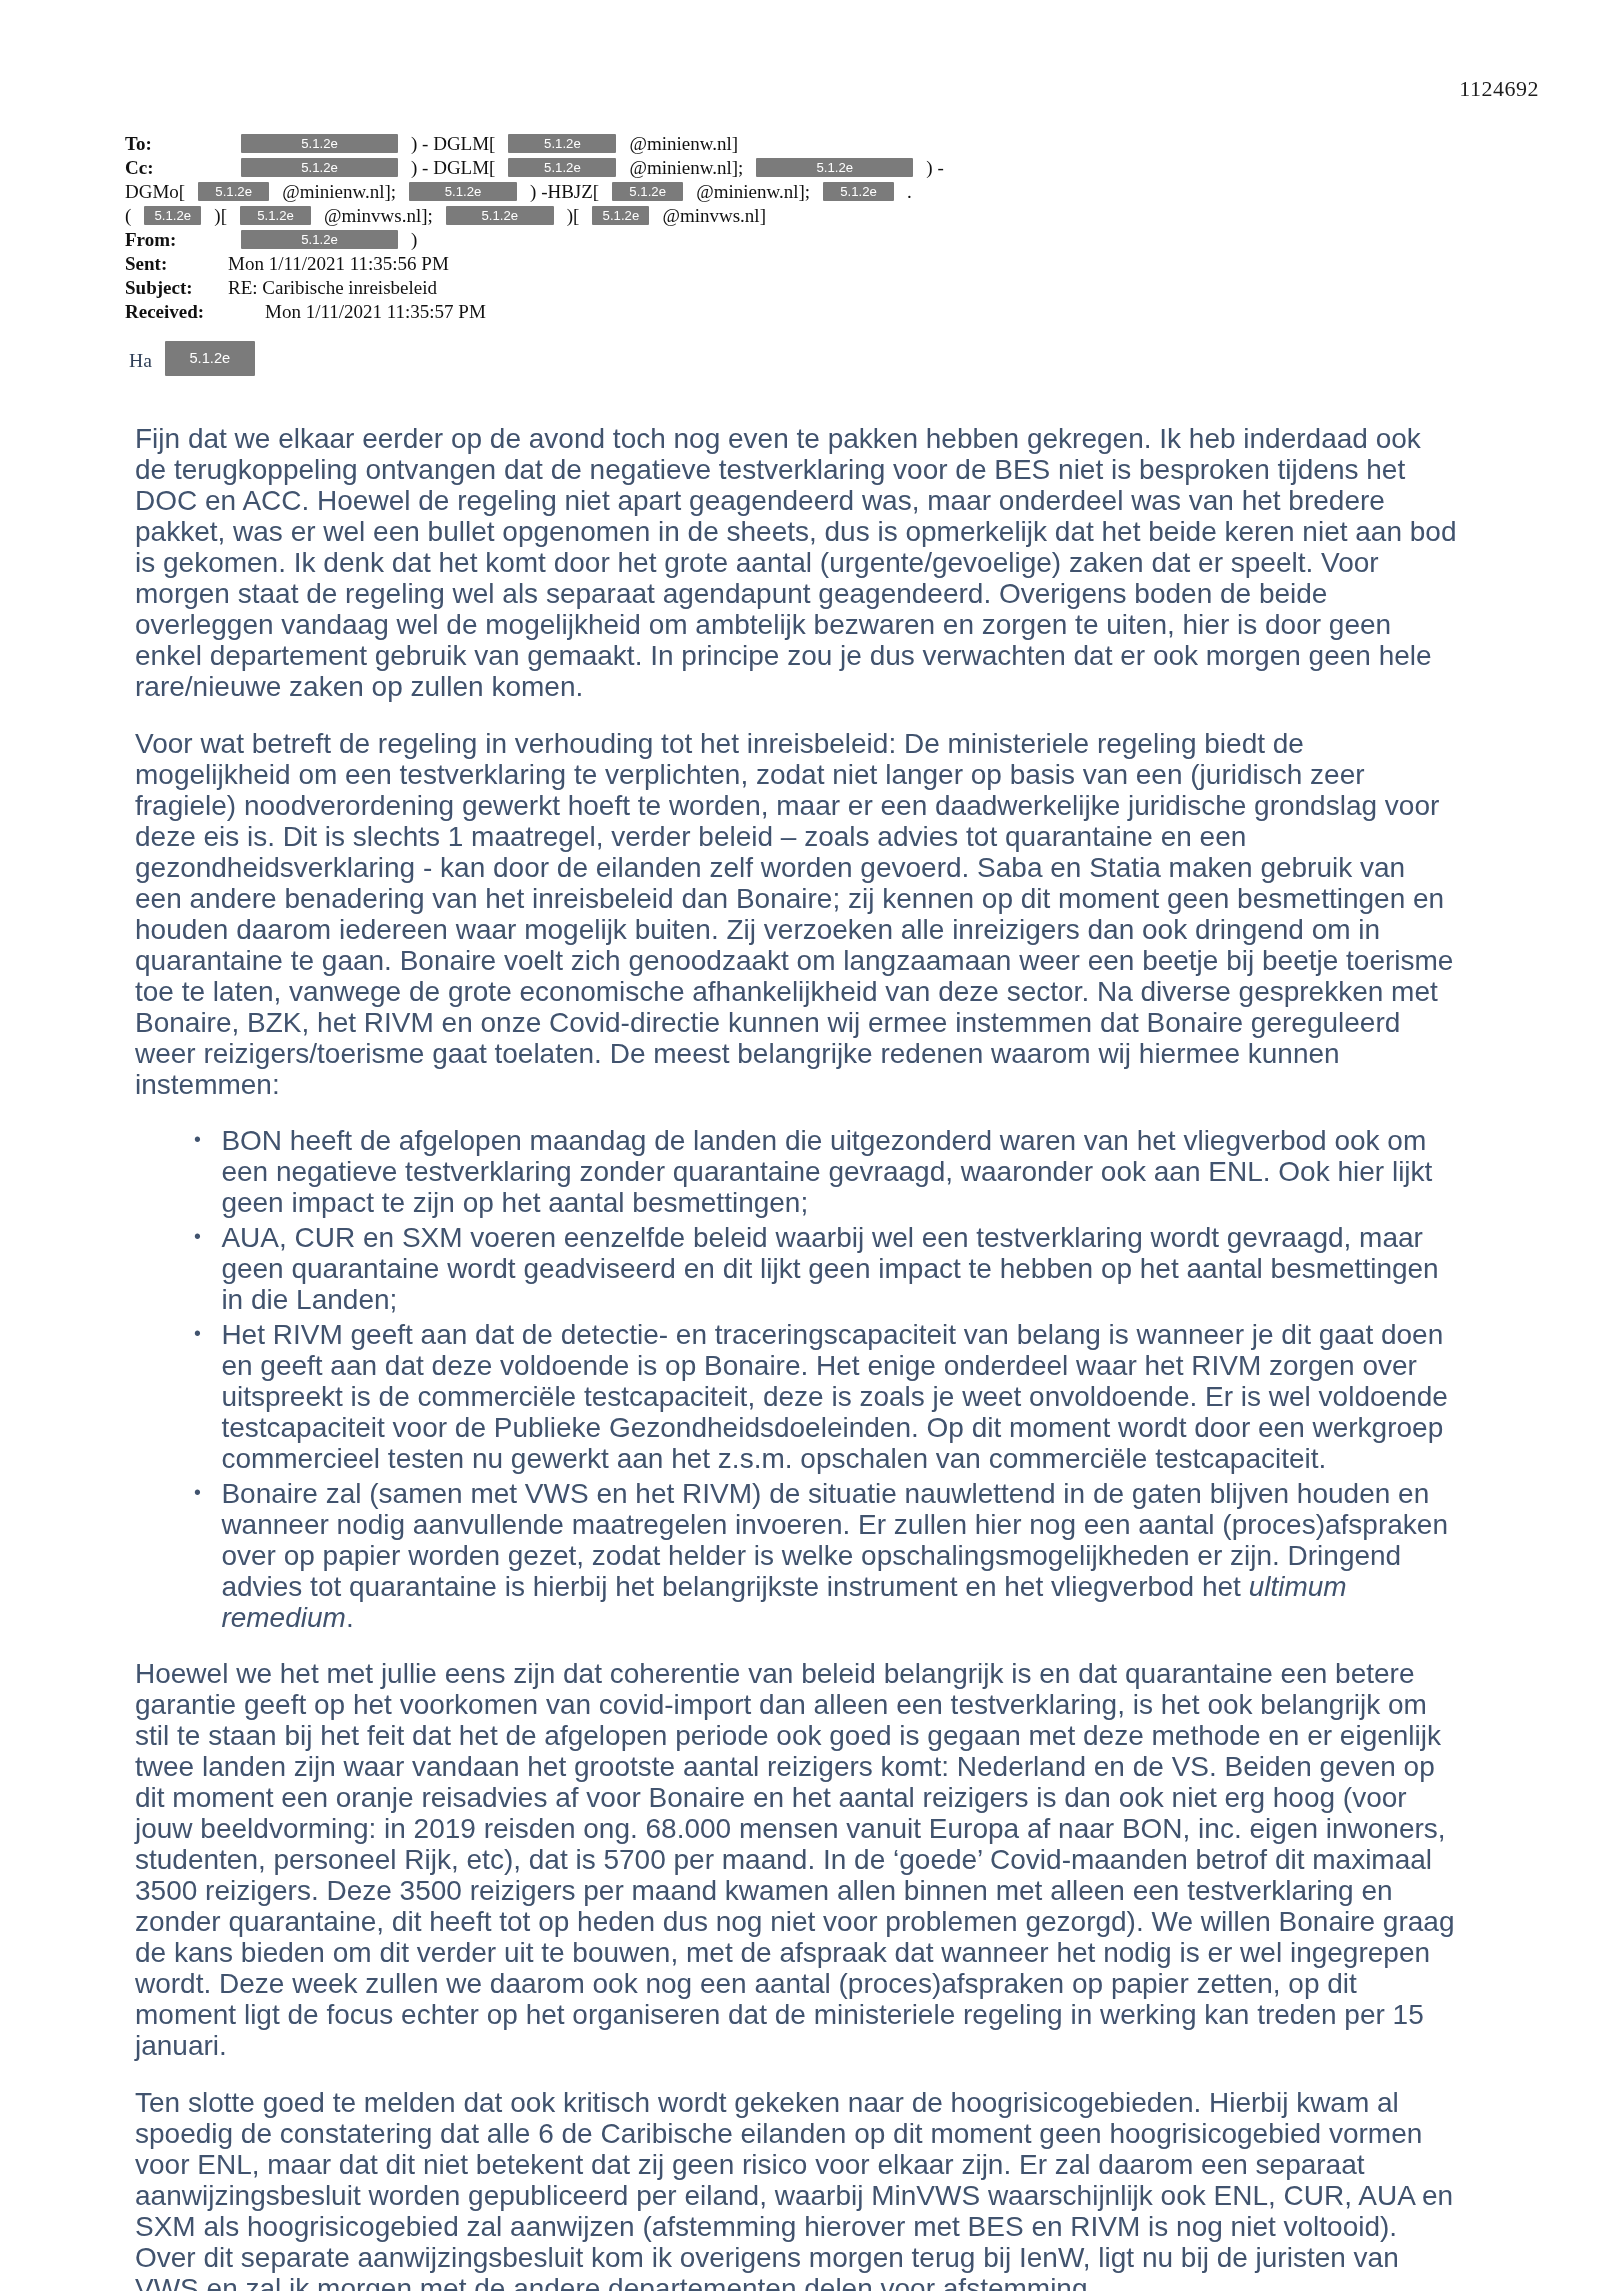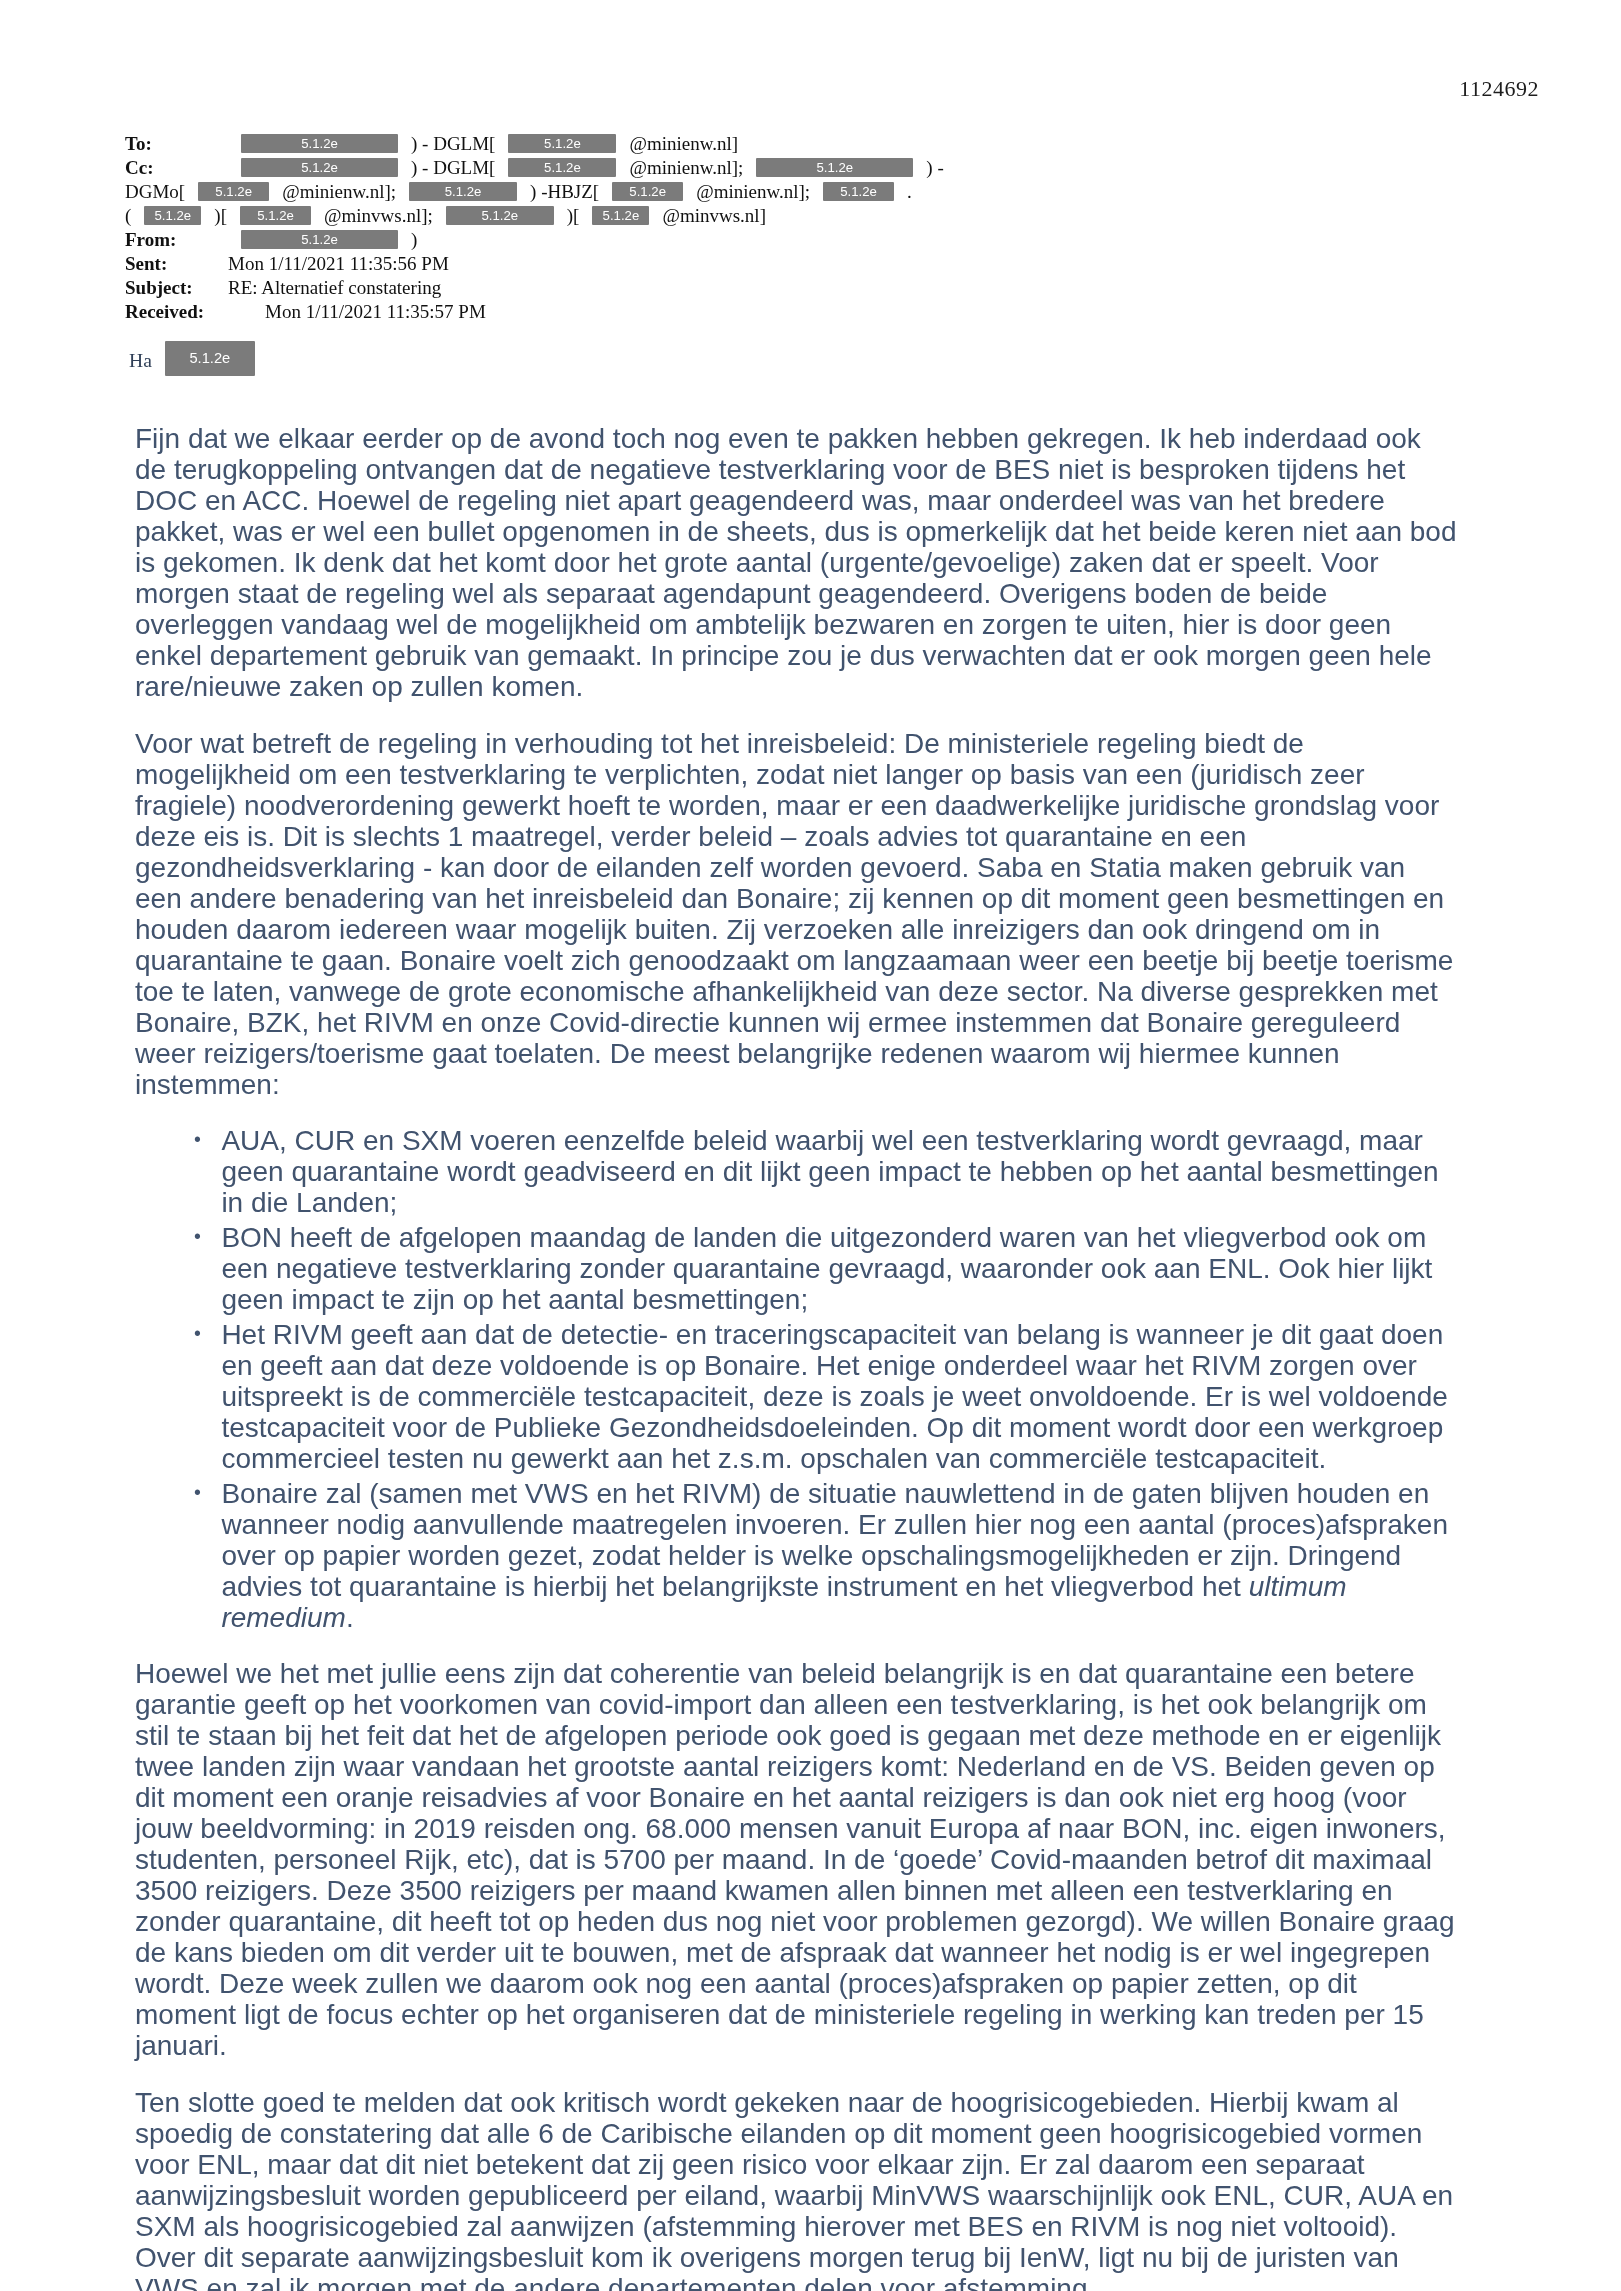--- a/index.html
+++ b/index.html
@@ -161,46 +161,46 @@
 
     <div class="hdr-row hdr-line5">
       <span class="hdr-label">From:</span><span class="redact w-long">5.1.2e</span><span class="hdr-value">)</span>
     </div>
 
     <div class="hdr-row hdr-line6">
       <span class="hdr-label">Sent:</span><span class="hdr-value">Mon 1/11/2021 11:35:56 PM</span>
     </div>
 
     <div class="hdr-row hdr-line7">
-      <span class="hdr-label">Subject:</span><span class="hdr-value">RE: Alternatief constatering</span>
+      <span class="hdr-label">Subject:</span><span class="hdr-value">RE: Caribische inreisbeleid</span>
     </div>
 
     <div class="hdr-row hdr-line8">
       <span class="hdr-label">Received:</span><span class="hdr-value" style="padding-left:37px">Mon 1/11/2021 11:35:57 PM</span>
     </div>
   </div>
 
   <div class="greeting">
     <span>Ha</span><span class="redact">5.1.2e</span>
   </div>
 
   <div class="body">
 
     <p>Fijn dat we elkaar eerder op de avond toch nog even te pakken hebben gekregen. Ik heb inderdaad ook de terugkoppeling ontvangen dat de negatieve testverklaring voor de BES niet is besproken tijdens het DOC en ACC. Hoewel de regeling niet apart geagendeerd was, maar onderdeel was van het bredere pakket, was er wel een bullet opgenomen in de sheets, dus is opmerkelijk dat het beide keren niet aan bod is gekomen. Ik denk dat het komt door het grote aantal (urgente/gevoelige) zaken dat er speelt. Voor morgen staat de regeling wel als separaat agendapunt geagendeerd. Overigens boden de beide overleggen vandaag wel de mogelijkheid om ambtelijk bezwaren en zorgen te uiten, hier is door geen enkel departement gebruik van gemaakt. In principe zou je dus verwachten dat er ook morgen geen hele rare/nieuwe zaken op zullen komen.</p>
 
     <p>Voor wat betreft de regeling in verhouding tot het inreisbeleid: De ministeriele regeling biedt de mogelijkheid om een testverklaring te verplichten, zodat niet langer op basis van een (juridisch zeer fragiele) noodverordening gewerkt hoeft te worden, maar er een daadwerkelijke juridische grondslag voor deze eis is. Dit is slechts 1 maatregel, verder beleid – zoals advies tot quarantaine en een gezondheidsverklaring - kan door de eilanden zelf worden gevoerd. Saba en Statia maken gebruik van een andere benadering van het inreisbeleid dan Bonaire; zij kennen op dit moment geen besmettingen en houden daarom iedereen waar mogelijk buiten. Zij verzoeken alle inreizigers dan ook dringend om in quarantaine te gaan. Bonaire voelt zich genoodzaakt om langzaamaan weer een beetje bij beetje toerisme toe te laten, vanwege de grote economische afhankelijkheid van deze sector. Na diverse gesprekken met Bonaire, BZK, het RIVM en onze Covid-directie kunnen wij ermee instemmen dat Bonaire gereguleerd weer reizigers/toerisme gaat toelaten. De meest belangrijke redenen waarom wij hiermee kunnen instemmen:</p>
 
     <ul>
       <li>
+          <span class="li-text">BON heeft de afgelopen maandag de landen die uitgezonderd waren van het vliegverbod ook om een negatieve testverklaring zonder quarantaine gevraagd, waaronder ook aan ENL. Ook hier lijkt geen impact te zijn op het aantal besmettingen;</span>
+        </li>
+      <li>
           <span class="li-text">AUA, CUR en SXM voeren eenzelfde beleid waarbij wel een testverklaring wordt gevraagd, maar geen quarantaine wordt geadviseerd en dit lijkt geen impact te hebben op het aantal besmettingen in die Landen;</span>
         </li>
       <li>
-          <span class="li-text">BON heeft de afgelopen maandag de landen die uitgezonderd waren van het vliegverbod ook om een negatieve testverklaring zonder quarantaine gevraagd, waaronder ook aan ENL. Ook hier lijkt geen impact te zijn op het aantal besmettingen;</span>
-        </li>
-      <li>
           <span class="li-text">Het RIVM geeft aan dat de detectie- en traceringscapaciteit van belang is wanneer je dit gaat doen en geeft aan dat deze voldoende is op Bonaire. Het enige onderdeel waar het RIVM zorgen over uitspreekt is de commerciële testcapaciteit, deze is zoals je weet onvoldoende. Er is wel voldoende testcapaciteit voor de Publieke Gezondheidsdoeleinden. Op dit moment wordt door een werkgroep commercieel testen nu gewerkt aan het z.s.m. opschalen van commerciële testcapaciteit.</span>
         </li>
       <li>
           <span class="li-text"><span>Bonaire zal (samen met VWS en het RIVM) de situatie nauwlettend in de gaten blijven houden en wanneer nodig aanvullende maatregelen invoeren. Er zullen hier nog een aantal (proces)afspraken over op papier worden gezet, zodat helder is welke opschalingsmogelijkheden er zijn. Dringend advies tot quarantaine is hierbij het belangrijkste instrument en het vliegverbod het </span><em>ultimum remedium</em><span>.</span></span>
         </li>
     </ul>
 
     <p>Hoewel we het met jullie eens zijn dat coherentie van beleid belangrijk is en dat quarantaine een betere garantie geeft op het voorkomen van covid-import dan alleen een testverklaring, is het ook belangrijk om stil te staan bij het feit dat het de afgelopen periode ook goed is gegaan met deze methode en er eigenlijk twee landen zijn waar vandaan het grootste aantal reizigers komt: Nederland en de VS. Beiden geven op dit moment een oranje reisadvies af voor Bonaire en het aantal reizigers is dan ook niet erg hoog (voor jouw beeldvorming: in 2019 reisden ong. 68.000 mensen vanuit Europa af naar BON, inc. eigen inwoners, studenten, personeel Rijk, etc), dat is 5700 per maand. In de ‘goede’ Covid-maanden betrof dit maximaal 3500 reizigers. Deze 3500 reizigers per maand kwamen allen binnen met alleen een testverklaring en zonder quarantaine, dit heeft tot op heden dus nog niet voor problemen gezorgd). We willen Bonaire graag de kans bieden om dit verder uit te bouwen, met de afspraak dat wanneer het nodig is er wel ingegrepen wordt. Deze week zullen we daarom ook nog een aantal (proces)afspraken op papier zetten, op dit moment ligt de focus echter op het organiseren dat de ministeriele regeling in werking kan treden per 15 januari.</p>
 
     <p>Ten slotte goed te melden dat ook kritisch wordt gekeken naar de hoogrisicogebieden. Hierbij kwam al spoedig de constatering dat alle 6 de Caribische eilanden op dit moment geen hoogrisicogebied vormen voor ENL, maar dat dit niet betekent dat zij geen risico voor elkaar zijn. Er zal daarom een separaat aanwijzingsbesluit worden gepubliceerd per eiland, waarbij MinVWS waarschijnlijk ook ENL, CUR, AUA en SXM als hoogrisicogebied zal aanwijzen (afstemming hierover met BES en RIVM is nog niet voltooid). Over dit separate aanwijzingsbesluit kom ik overigens morgen terug bij IenW, ligt nu bij de juristen van VWS en zal ik morgen met de andere departementen delen voor afstemming.</p>

